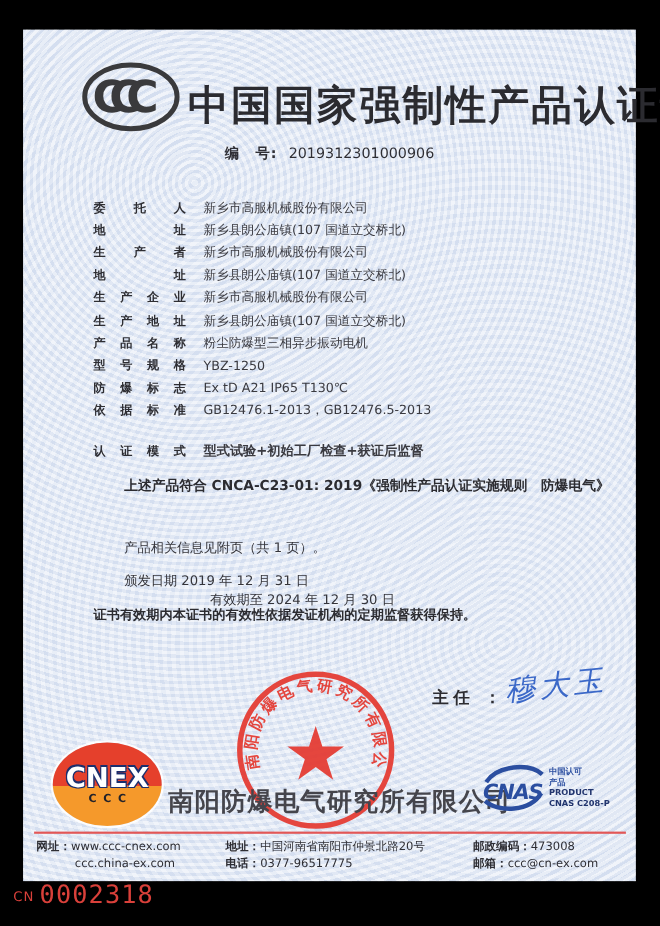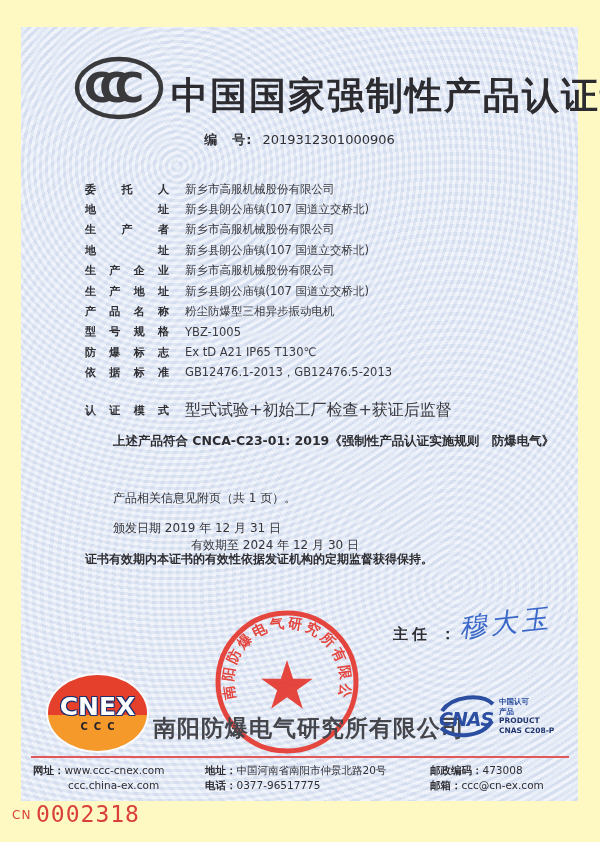--- a/index.html
+++ b/index.html
@@ -1,18 +1,18 @@
 <!DOCTYPE html>
 <html><head>
 <meta charset="utf-8">
 <style>
   html,body{margin:0;padding:0;}
   .page{
     position:relative;width:600px;height:842px;overflow:hidden;
-    background:#fef9c3;
+    background:#000000;
     font-family:"DejaVu Sans","Liberation Sans",sans-serif;
     color:#2e2e33;
   }
   .cert{
     position:absolute;left:21px;top:27px;width:557px;height:774px;
     background-color:#dfe7f4;
     background-image:
       repeating-radial-gradient(circle at 28% 18%, rgba(255,255,255,0.38) 0 3px, rgba(184,199,228,0.16) 3px 6px),
       repeating-radial-gradient(circle at 78% 72%, rgba(255,255,255,0.30) 0 4px, rgba(184,199,228,0.13) 4px 8px);
   }
@@ -27,21 +27,21 @@
   .number-line .lbl{font-weight:bold;margin-right:10px;letter-spacing:1px;}
   
   .fields{left:64px;top:152px;width:470px;}
   .frow{display:flex;height:20.4px;align-items:center;}
   .frow .flabel{
     width:84px;font-size:11px;font-weight:bold;color:#2e2e33;
     text-align:justify;text-align-last:justify;margin-right:16px;flex:none;
   }
   .frow .fvalue{font-size:11.5px;color:#3a3a40;white-space:nowrap;}
   .mode-row{left:64px;top:373px;width:470px;}
-  .mode-row .fvalue{font-weight:normal;font-size:16px;}
+  .mode-row .fvalue{font-weight:bold;font-size:12px;}
   
   .stmt1{left:92px;top:406px;width:450px;font-size:12.5px;font-weight:bold;color:#2c2c31;white-space:nowrap;}
   .stmt2{left:64px;top:431px;width:470px;font-size:12.5px;font-weight:bold;color:#2c2c31;white-space:nowrap;}
   .attach{left:92px;top:463px;font-size:12px;color:#34343a;}
   .dates{left:92px;top:493px;width:440px;font-size:12px;color:#34343a;display:flex;flex-direction:column;}
   .dates .d2{margin-left:78px;}
   .validity{left:64px;top:524px;font-size:12px;font-weight:bold;color:#2c2c31;white-space:nowrap;}
   
   .director-label{left:372px;top:598px;font-size:15px;font-weight:bold;letter-spacing:4px;color:#2c2c31;}
   .signature{
@@ -127,21 +127,21 @@
       <div class="frow">
         <span class="flabel">生 产 地 址</span>
         <span class="fvalue">新乡县朗公庙镇(107 国道立交桥北)</span>
       </div>
       <div class="frow">
         <span class="flabel">产 品 名 称</span>
         <span class="fvalue">粉尘防爆型三相异步振动电机</span>
       </div>
       <div class="frow">
         <span class="flabel">型 号 规 格</span>
-        <span class="fvalue">YBZ-1005</span>
+        <span class="fvalue">YBZ-1250</span>
       </div>
       <div class="frow">
         <span class="flabel">防 爆 标 志</span>
         <span class="fvalue">Ex tD A21 IP65 T130℃</span>
       </div>
       <div class="frow">
         <span class="flabel">依 据 标 准</span>
         <span class="fvalue">GB12476.1-2013，GB12476.5-2013</span>
       </div>
     </div>

